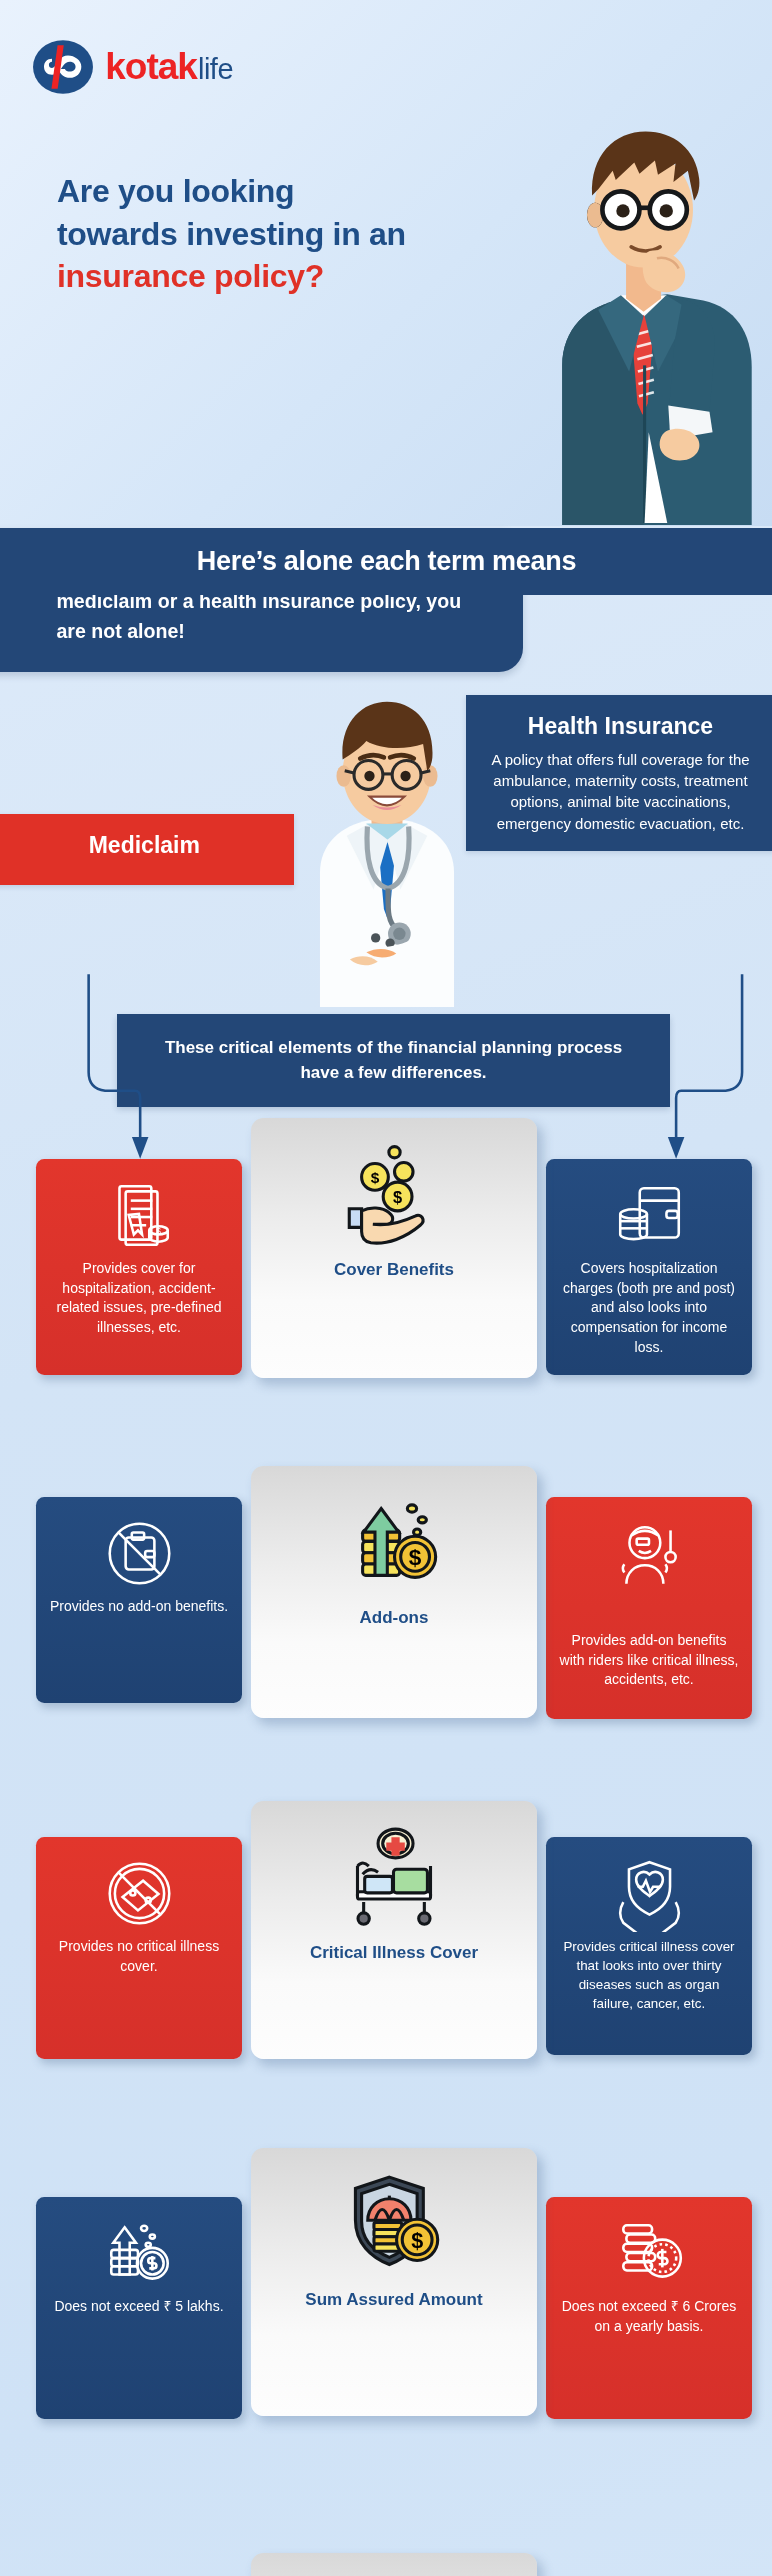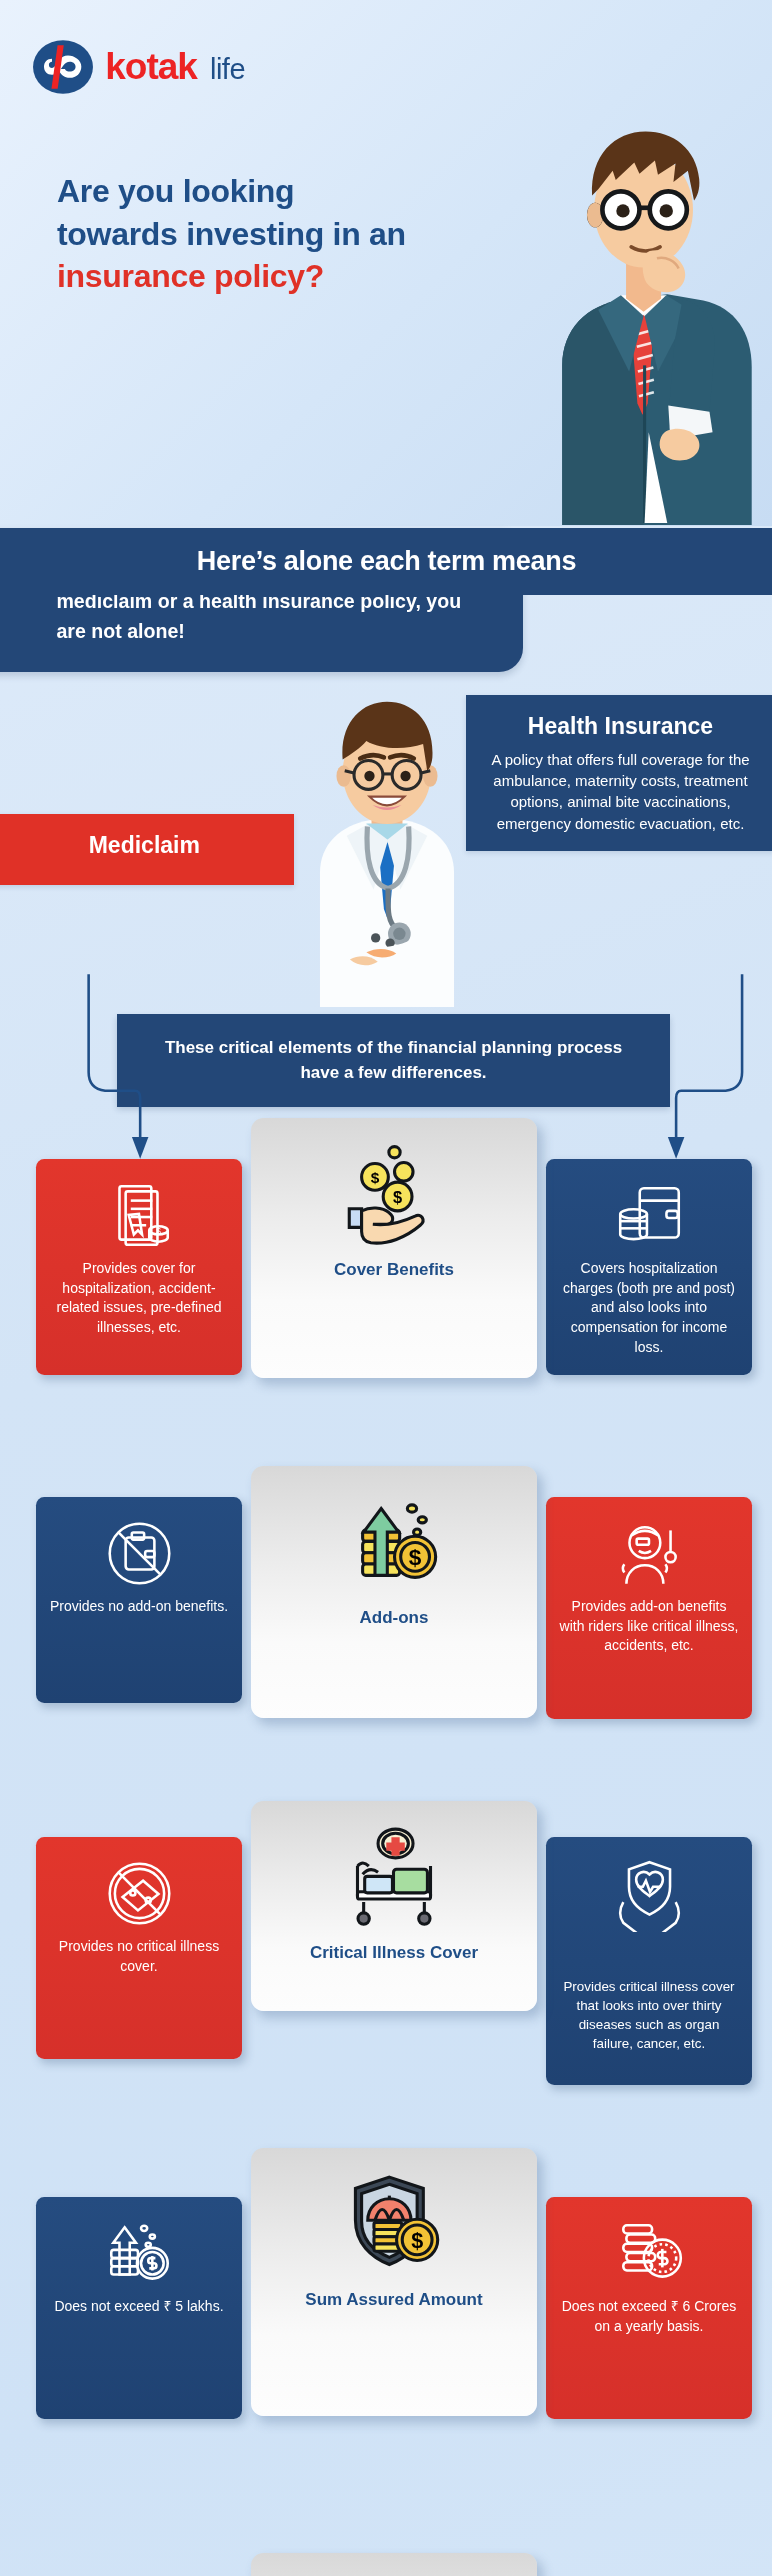--- a/index.html
+++ b/index.html
@@ -15,21 +15,21 @@
     height: 3206px;
     overflow: hidden;
     background: linear-gradient(160deg,#e3eefb 0%,#d3e4f6 40%,#cfe2f6 70%,#d9e9f9 100%);
   }
 
   
   .hero { position:absolute; left:0; top:0; width:773px; height:526px;
           background: linear-gradient(135deg,#e9f2fd 0%,#d5e6f8 55%,#c7dcf3 100%); }
   .logo-wrap { position:absolute; left:32px; top:36px; display:flex; align-items:center; gap:11.3px; }
   .logo-mark { width:62px; height:62px; position:relative; }
-  .logo-text { display:flex; align-items:baseline; gap:13px; }
+  .logo-text { display:flex; align-items:baseline; gap:1px; }
   .logo-kotak { font-size:37px; font-weight:700; color:#ED2324; letter-spacing:-1px; }
   .logo-life { font-size:29px; font-weight:400; color:#1F4E87; letter-spacing:-0.5px; }
 
   .hero-head { position:absolute; left:57px; top:170px; width:484px;
                font-size:32px; line-height:1.33; font-weight:700; color:#1F4E87; letter-spacing:-0.3px; }
   .hero-head .accent { color:#E03127; }
 
   .hero-callout {
     position:absolute; left:-20.6px; top:528px; width:544px; min-height:142px;
     background:#234777; color:#fff;
@@ -344,21 +344,21 @@
             <ellipse cx="140" cy="34" rx="9" ry="7" fill="#F6E35C"></ellipse>
             <ellipse cx="160" cy="56" rx="8" ry="6" fill="#F6E35C"></ellipse>
             <ellipse cx="150" cy="80" rx="7" ry="6" fill="#F6E35C"></ellipse>
           </g>
           <text x="146" y="144" font-size="44" font-weight="bold" text-anchor="middle" font-family="'Liberation Sans',sans-serif">$</text>
         </svg>
       </div>
       <div class="clabel">Add-ons</div>
     </div>
 
-    <div class="side right red" style="top:0;height:222px;">
+    <div class="side right red" style="top:0;height:222px;gap:34px;">
       <div class="ico">
         <svg width="77" height="77" viewBox="0 0 150 150" fill="none" stroke="#fff" stroke-width="5">
           <circle cx="66" cy="54" r="30"></circle>
           <path d="M40 40q26-18 52 0"></path>
           <rect x="50" y="46" width="24" height="12" rx="3"></rect>
           <path d="M54 70q12 8 24 0"></path>
           <path d="M30 134c0-22 16-36 36-36s36 14 36 36"></path>
           <line x1="116" y1="30" x2="116" y2="74"></line>
             <circle cx="116" cy="82" r="10"></circle>
           <path d="M26 96q-6 8 0 16M106 96q6 8 0 16"></path>
@@ -376,21 +376,21 @@
             <circle cx="75" cy="75" r="48"></circle>
           <line x1="34" y1="34" x2="116" y2="116"></line>
           <path d="M42 82l40-32 30 26-40 32z"></path>
           <circle cx="62" cy="74" r="5"></circle>
             <circle cx="92" cy="88" r="5"></circle>
         </svg>
       </div>
       <div class="txt">Provides no critical illness cover.</div>
     </div>
 
-    <div class="center" style="top:-36px;height:210px;">
+    <div class="center" style="top:-36px;height:258px;">
       <div class="cico">
         <svg width="108" height="108" viewBox="0 0 210 210">
           <g stroke="#12161a" stroke-width="6" fill="none">
             <ellipse cx="108" cy="34" rx="34" ry="28" fill="#F7EFD2"></ellipse>
             <ellipse cx="108" cy="34" rx="25" ry="20"></ellipse>
             <path d="M100 22h16v10h10v16h-10v10h-16v-10H90V32h10z" fill="#E64A42" stroke="none"></path>
             <path d="M34 78v58M176 78v58"></path>
             <rect x="34" y="128" width="142" height="14" rx="4" fill="#fff"></rect>
             <rect x="48" y="98" width="54" height="32" rx="5" fill="#CFE6F7"></rect>
             <rect x="104" y="84" width="66" height="46" rx="6" fill="#A7DDA0"></rect>
@@ -398,21 +398,21 @@
             <path d="M46 148v22M164 148v22"></path>
             <circle cx="46" cy="180" r="11" fill="#6A6A72"></circle>
             <circle cx="164" cy="180" r="11" fill="#6A6A72"></circle>
             <path d="M34 78q10-12 22 0"></path>
           </g>
         </svg>
       </div>
       <div class="clabel">Critical Illness Cover</div>
     </div>
 
-    <div class="side right blue tall-text" style="top:0;height:248px;gap:40px;">
+    <div class="side right blue tall-text" style="top:0;height:218px;">
       <div class="ico">
         <svg width="77" height="77" viewBox="0 0 150 150" fill="none" stroke="#fff" stroke-width="5">
           <path d="M75 14l40 14v34c0 26-18 44-40 54-22-10-40-28-40-54V28z"></path>
           <path d="M75 38c-10-10-26-4-26 10 0 14 16 24 26 32 10-8 26-18 26-32 0-14-16-20-26-10z"></path>
           <path d="M52 62h10l6-12 8 22 6-10h14"></path>
           <path d="M24 92c-8 14-8 28 0 40l26 20M126 92c8 14 8 28 0 40l-26 20"></path>
         </svg>
       </div>
       <div class="txt">Provides critical illness cover that looks into over thirty diseases such as organ failure, cancer, etc.</div>
     </div>

